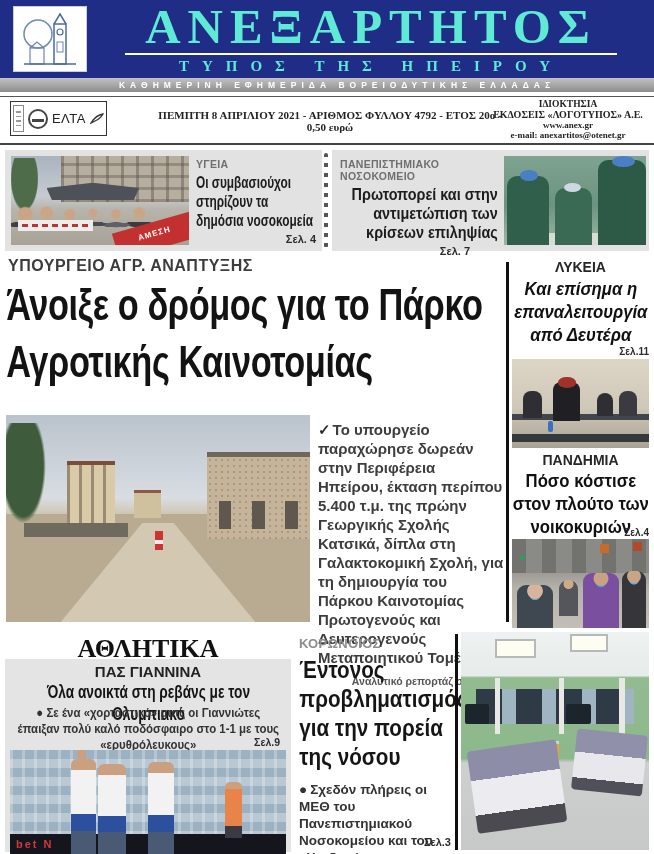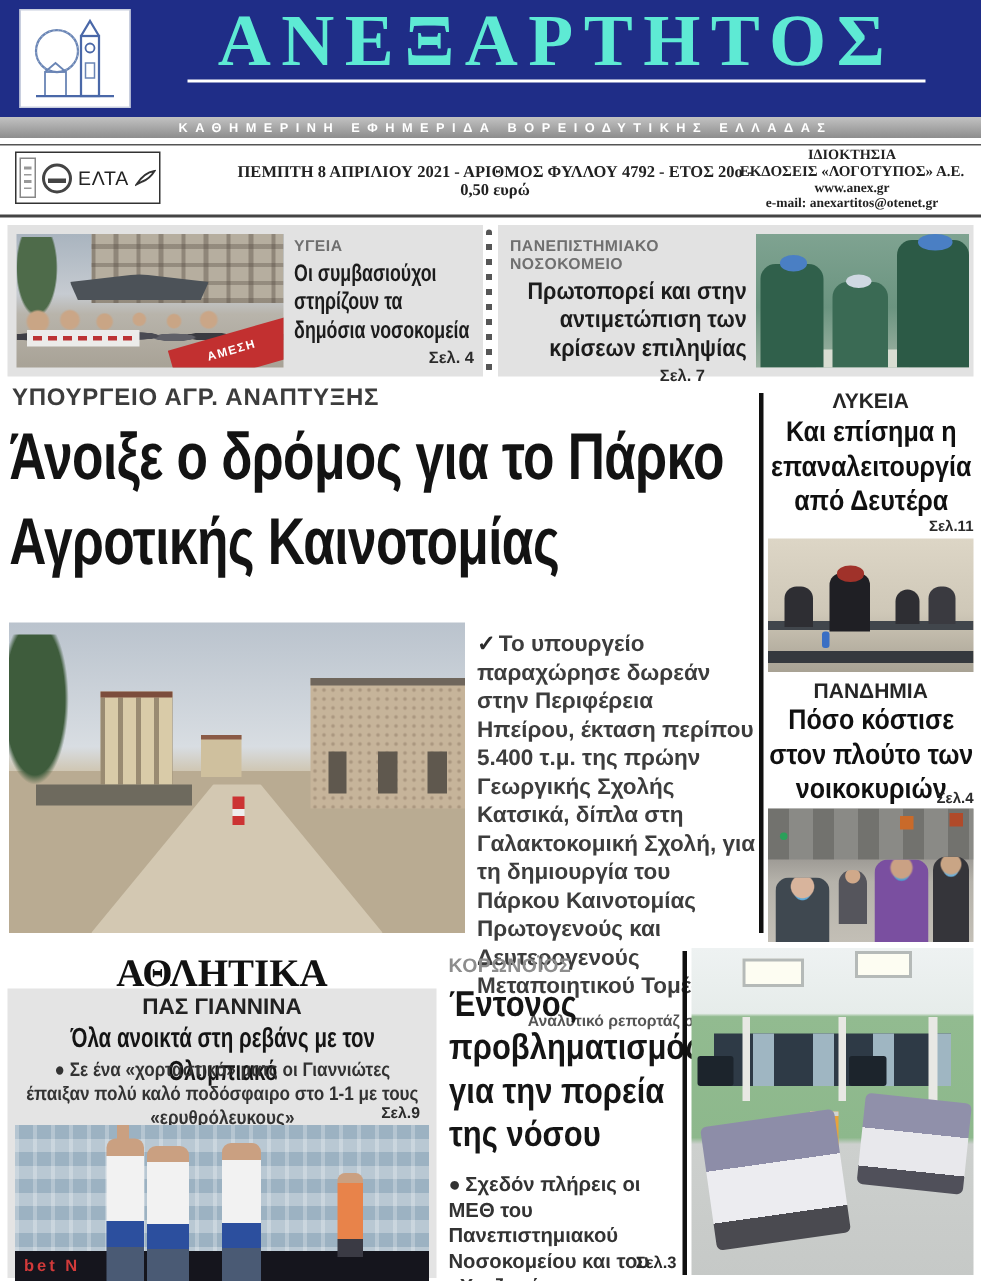--- a/index.html
+++ b/index.html
@@ -64,21 +64,21 @@
   .lead-photo { left:6px; top:415px; width:304px; height:207px; }
   .summary-col { left:318px; top:420px; width:186px; }
   .summary { font-size:15px; line-height:19px; font-weight:bold; color:#3d3d3d; }
   .check { color:#2b2b2b; margin-right:2px; }
   .page-note { font-size:10.5px; font-weight:bold; color:#555; text-align:right; margin-top:8px; }
   
   .rail { left:512px; width:137px; text-align:center; }
   .rail-kick { font-size:14px; font-weight:bold; color:#262626; }
   .rail-hl { font-size:19px; line-height:23px; font-weight:800; color:#101010; }
   .rail-pg { font-size:10px; text-align:right; }
-  .r1k { top:259px; } .r1h { top:277px; } .r1p { top:346px; }
+  .r1k { top:259px; } .r1h { top:277px;font-style:italic; } .r1p { top:346px; }
   .rail-photo1 { left:512px; top:359px; width:137px; height:89px; }
   .r2k { top:452px; } .r2h { top:469px; } .r2p { top:527px; }
   .rail-photo2 { left:512px; top:539px; width:137px; height:89px; }
   
   .sports-title { left:5px; top:634px; width:286px; text-align:center;
      font-family:"Liberation Serif", serif; font-size:26px; font-weight:bold; color:#111; }
   .sports-panel { left:5px; top:659px; width:286px; height:193px; background:#e4e4e4; }
   .sports-kick { left:5px; top:663px; width:286px; text-align:center; font-size:15px; font-weight:bold; color:#222; }
   .sports-hl-wrap { left:10px; top:681px; width:276px; text-align:center; }
   .sports-hl { font-size:18.5px; line-height:22px; font-weight:800; color:#141414; }
@@ -219,20 +219,21 @@
         <circle cx="40" cy="22" r="3" fill="none" stroke="#4a68a8" stroke-width="1.2"></circle>
         <rect x="37" y="32" width="6" height="10" fill="none" stroke="#6a85b5" stroke-width="1"></rect>
         <rect x="10" y="38" width="14" height="16" fill="none" stroke="#6a85b5" stroke-width="1.2"></rect>
         <path d="M10 38 L17 32 L24 38" fill="none" stroke="#6a85b5" stroke-width="1.2"></path>
         <line x1="4" y1="54" x2="56" y2="54" stroke="#4a68a8" stroke-width="1.5"></line>
       </svg>
     </div>
     <div class="abs mast-title-wrap">
       <div class="mast-title">ΑΝΕΞΑΡΤΗΤΟΣ</div>
       <div class="mast-rule"></div>
+      <div class="mast-sub">ΤΥΠΟΣ ΤΗΣ ΗΠΕΙΡΟΥ</div>
     </div>
   </div>
   <div class="abs tagline-strip">ΚΑΘΗΜΕΡΙΝΗ ΕΦΗΜΕΡΙΔΑ ΒΟΡΕΙΟΔΥΤΙΚΗΣ ΕΛΛΑΔΑΣ</div>
 
   <div class="abs rule-top"></div>
   <div class="abs elta-box">
     <div class="permit">
         <i></i>
         <i></i>
         <i></i>

